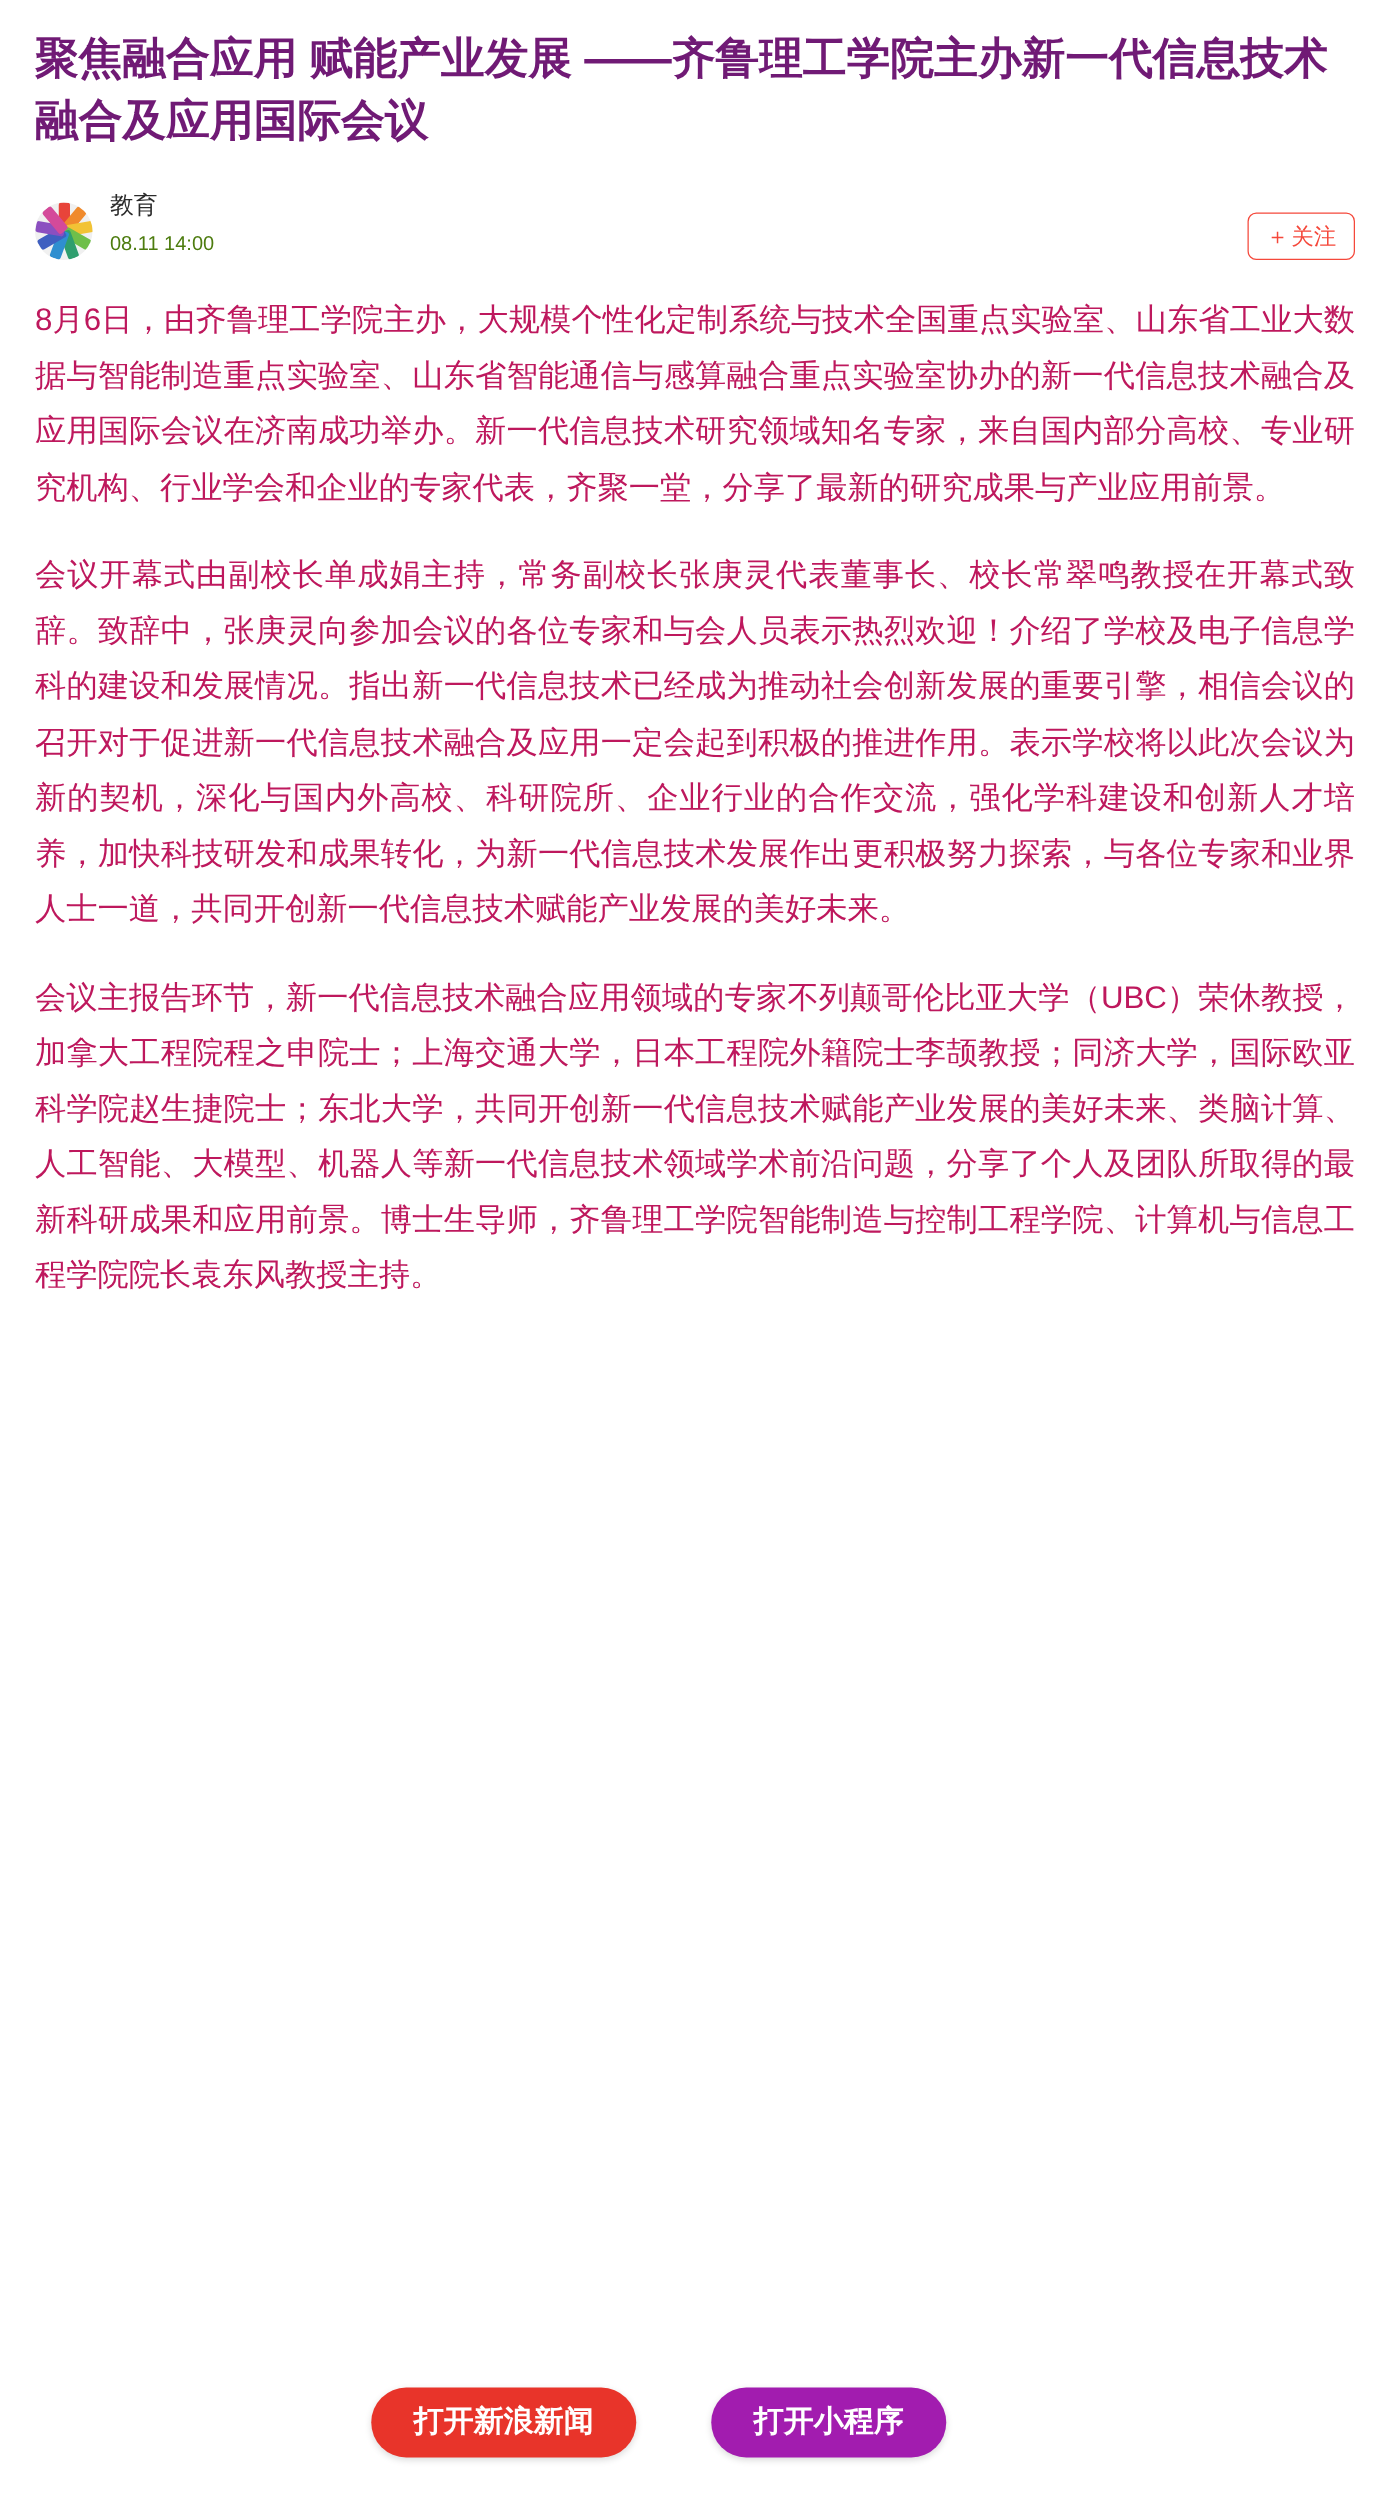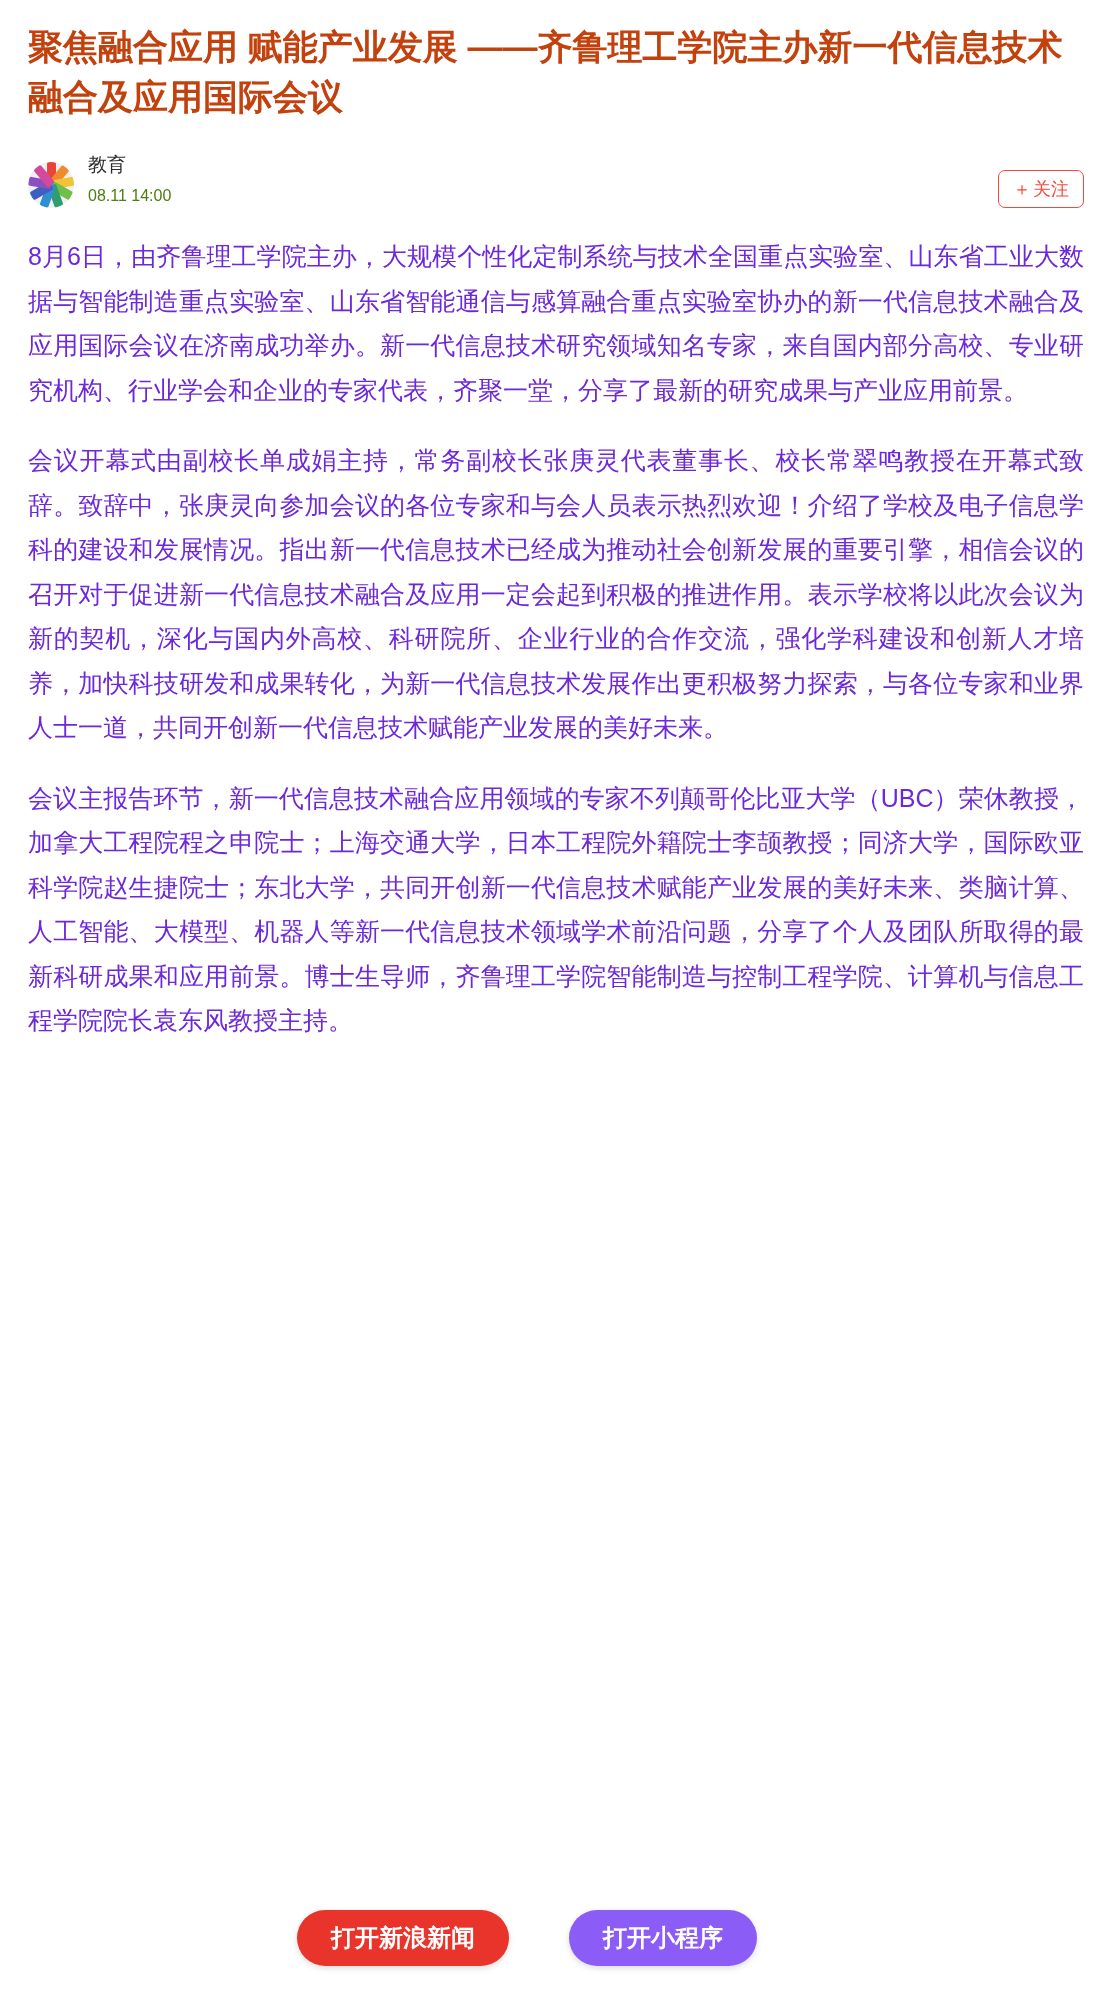--- a/index.html
+++ b/index.html
@@ -17,21 +17,21 @@
     overflow: hidden;
   }
   .page {
     padding: 22px 28px 0 28px;
     width: 1112px;
   }
   .article-title {
     font-size: 35px;
     line-height: 1.42;
     font-weight: bold;
-    color: #c2410c;
+    color: #701a75;
     letter-spacing: 0px;
     margin: 0 0 30px 0;
   }
   .meta-row {
     display: flex;
     align-items: flex-end;
     margin: 0 0 26px 0;
     min-height: 56px;
   }
   .avatar {
@@ -86,21 +86,21 @@
     align-items: center;
     gap: 2px;
   }
   .follow-plus {
     font-size: 18px;
     line-height: 1;
   }
   .body-text p {
     font-size: 25px;
     line-height: 1.78;
-    color: #6d28d9;
+    color: #be185d;
     margin: 0 0 26px 0;
     text-align: justify;
     letter-spacing: 0px;
   }
   .bottom-bar {
     position: absolute;
     left: 0;
     bottom: 38px;
     width: 1054px;
     display: flex;
@@ -116,21 +116,21 @@
     font-size: 24px;
     font-weight: bold;
     padding: 16px 34px;
     line-height: 1;
     cursor: pointer;
     font-family: "Liberation Sans", sans-serif;
     white-space: nowrap;
     box-shadow: 0 2px 6px rgba(0,0,0,0.15);
   }
   .cta-red { background: #e8342a; }
-  .cta-blue { background: #8b5cf6; }
+  .cta-blue { background: #a21caf; }
 </style>
 </head>
 <body>
 
 <div class="page">
 
   <h1 class="article-title">聚焦融合应用 赋能产业发展 ——齐鲁理工学院主办新一代信息技术融合及应用国际会议</h1>
 
   <div class="meta-row">
     <div class="avatar">

